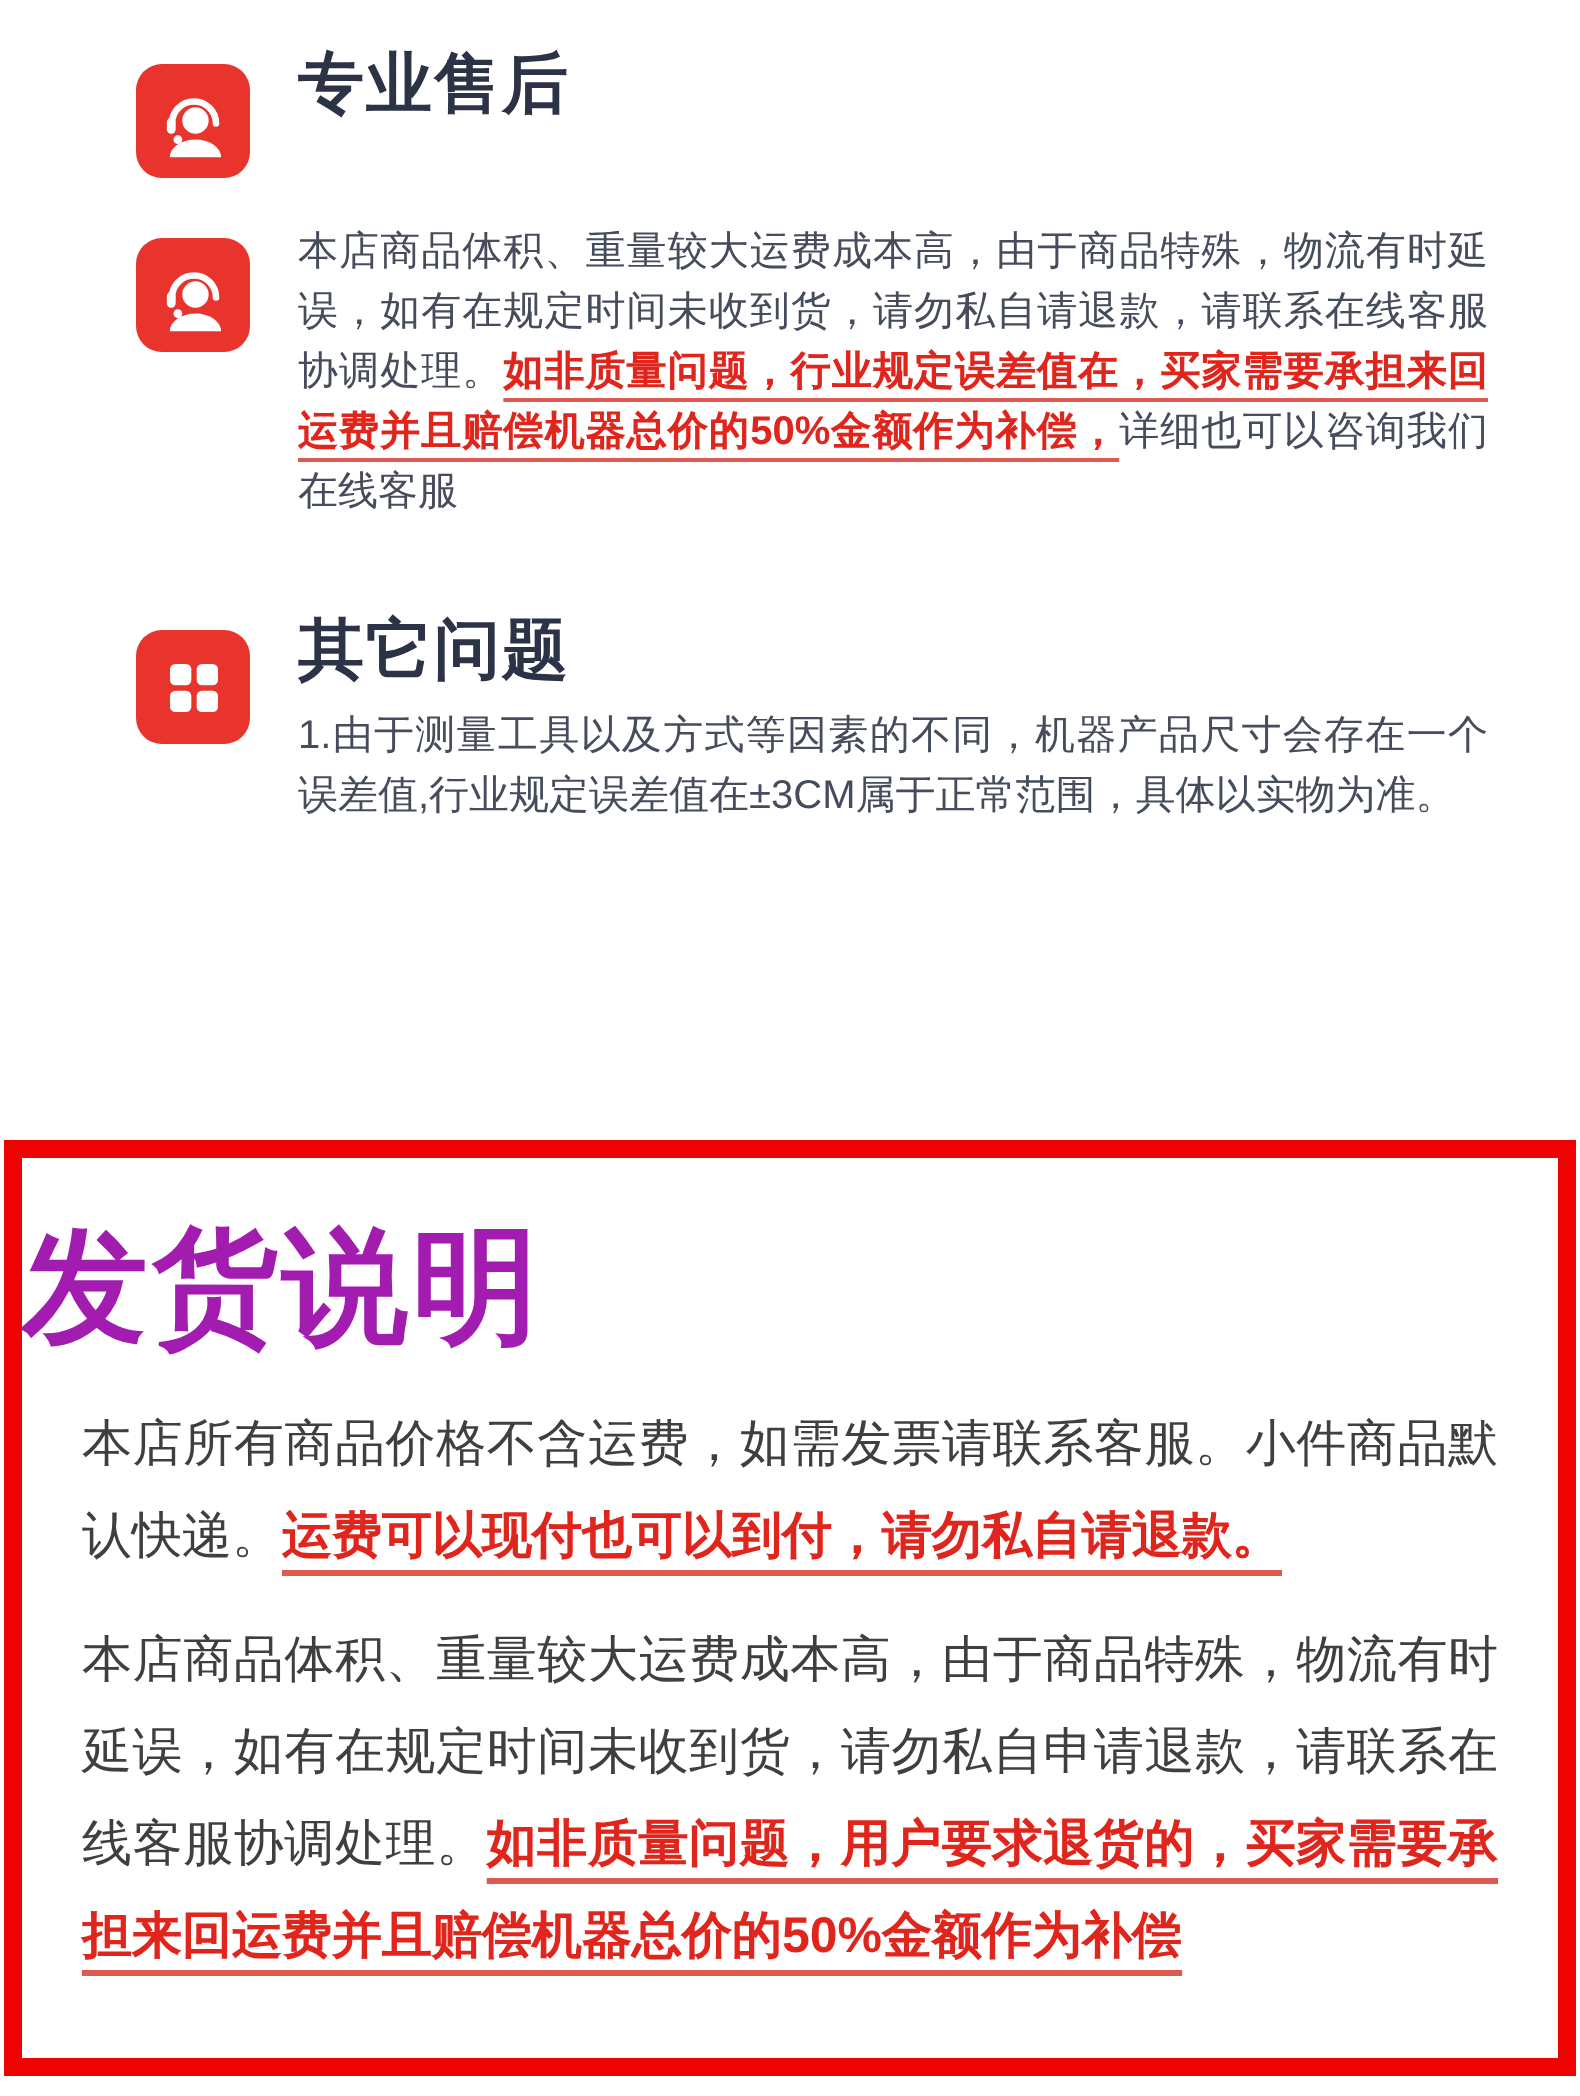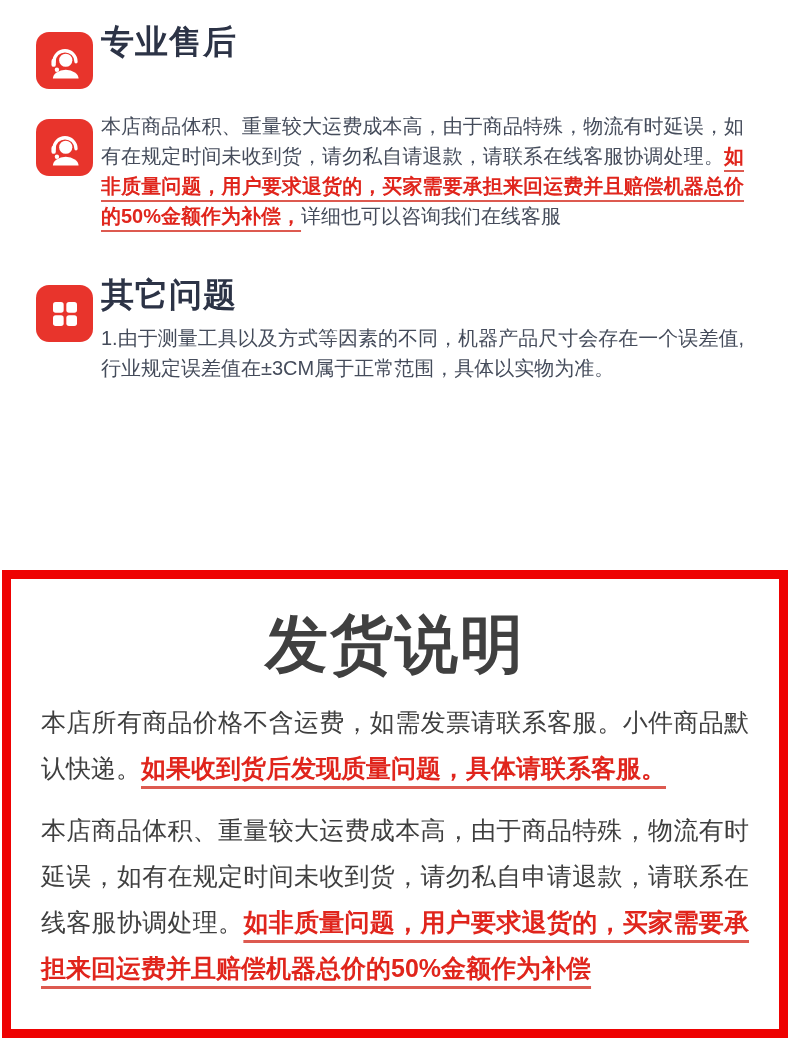--- a/index.html
+++ b/index.html
@@ -11,23 +11,23 @@
   body {
     width: 790px;
     height: 1048px;
     overflow: hidden;
     position: relative;
   }
   
   .service-section {
     display: flex;
     align-items: flex-start;
-    padding-left: 36px;
+    padding-left: 68px;
     padding-right: 46px;
-    gap: 8px;
+    gap: 24px;
   }
   .sec-1 { margin-top: 24px; }
   .sec-2 { margin-top: 22px; }
   .sec-3 { margin-top: 46px; }
   .icon-tile {
     flex: 0 0 57px;
     width: 57px;
     height: 57px;
     margin-top: 8px;
     background: #e8342c;
@@ -69,25 +69,25 @@
     right: 2px;
     top: 570px;
     height: 468px;
     box-sizing: border-box;
     border: 9px solid #ee0202;
     background: #ffffff;
     overflow: hidden;
   }
   .shipping-title {
     margin: 30px 0 20px 0;
-    text-align: center;
+    text-align: left;
     font-size: 63px;
     line-height: 70px;
     font-weight: bold;
-    color: #404040;
+    color: #a21caf;
     letter-spacing: 2px;
   }
   .shipping-par {
     margin: 0 30px 16px 30px;
     font-size: 25px;
     line-height: 46px;
     color: #3f3f3f;
     text-align: justify;
   }
   .shipping-par .seg.red-underline {
@@ -117,36 +117,36 @@
   <div class="icon-tile">
     <svg width="44" height="44" viewBox="0 0 60 60" aria-hidden="true">
       <path d="M15 31 a15 15 0 1 1 30 0" fill="none" stroke="#ffffff" stroke-width="4.5" stroke-linecap="round"></path>
       <rect x="11.5" y="27" width="6" height="11" rx="3" fill="#ffffff"></rect>
       <circle cx="19" cy="42" r="3" fill="#ffffff"></circle>
       <circle cx="31" cy="29" r="9" fill="#ffffff"></circle>
       <path d="M13.5 54 a17.5 12 0 0 1 35 0 z" fill="#ffffff"></path>
     </svg>
   </div>
   <div class="sec-content">
-    <p class="sec-body"><span class="seg normal">本店商品体积、重量较大运费成本高，由于商品特殊，物流有时延误，如有在规定时间未收到货，请勿私自请退款，请联系在线客服协调处理。</span><span class="seg red-underline">如非质量问题，用户要求退货的，买家需要承担来回运费并且赔偿机器总价的50%金额作为补偿，</span><span class="seg normal">详细也可以咨询我们在线客服</span></p>
+    <p class="sec-body"><span class="seg normal">本店商品体积、重量较大运费成本高，由于商品特殊，物流有时延误，如有在规定时间未收到货，请勿私自请退款，请联系在线客服协调处理。</span><span class="seg red-underline">如非质量问题，行业规定误差值在，买家需要承担来回运费并且赔偿机器总价的50%金额作为补偿，</span><span class="seg normal">详细也可以咨询我们在线客服</span></p>
   </div>
 </div>
 
 <div class="service-section sec-3">
   <div class="icon-tile">
     <svg width="40" height="40" viewBox="0 0 60 60" aria-hidden="true">
       <rect x="12" y="12" width="16" height="16" rx="4" fill="#ffffff"></rect>
       <rect x="32" y="12" width="16" height="16" rx="4" fill="#ffffff"></rect>
       <rect x="12" y="32" width="16" height="16" rx="4" fill="#ffffff"></rect>
       <rect x="32" y="32" width="16" height="16" rx="4" fill="#ffffff"></rect>
     </svg>
   </div>
   <div class="sec-content">
     <h2 class="sec-title">其它问题</h2>
     <p class="sec-body"><span class="seg normal">1.由于测量工具以及方式等因素的不同，机器产品尺寸会存在一个误差值,行业规定误差值在±3CM属于正常范围，具体以实物为准。</span></p>
   </div>
 </div>
 
 <div class="shipping-box">
   <h1 class="shipping-title">发货说明</h1>
-  <p class="shipping-par"><span class="seg normal">本店所有商品价格不含运费，如需发票请联系客服。小件商品默认快递。</span><span class="seg red-underline">如果收到货后发现质量问题，具体请联系客服。</span></p>
+  <p class="shipping-par"><span class="seg normal">本店所有商品价格不含运费，如需发票请联系客服。小件商品默认快递。</span><span class="seg red-underline">运费可以现付也可以到付，请勿私自请退款。</span></p>
   <p class="shipping-par"><span class="seg normal">本店商品体积、重量较大运费成本高，由于商品特殊，物流有时延误，如有在规定时间未收到货，请勿私自申请退款，请联系在线客服协调处理。</span><span class="seg red-underline">如非质量问题，用户要求退货的，买家需要承担来回运费并且赔偿机器总价的50%金额作为补偿</span></p>
 </div>
 
 </body></html>

